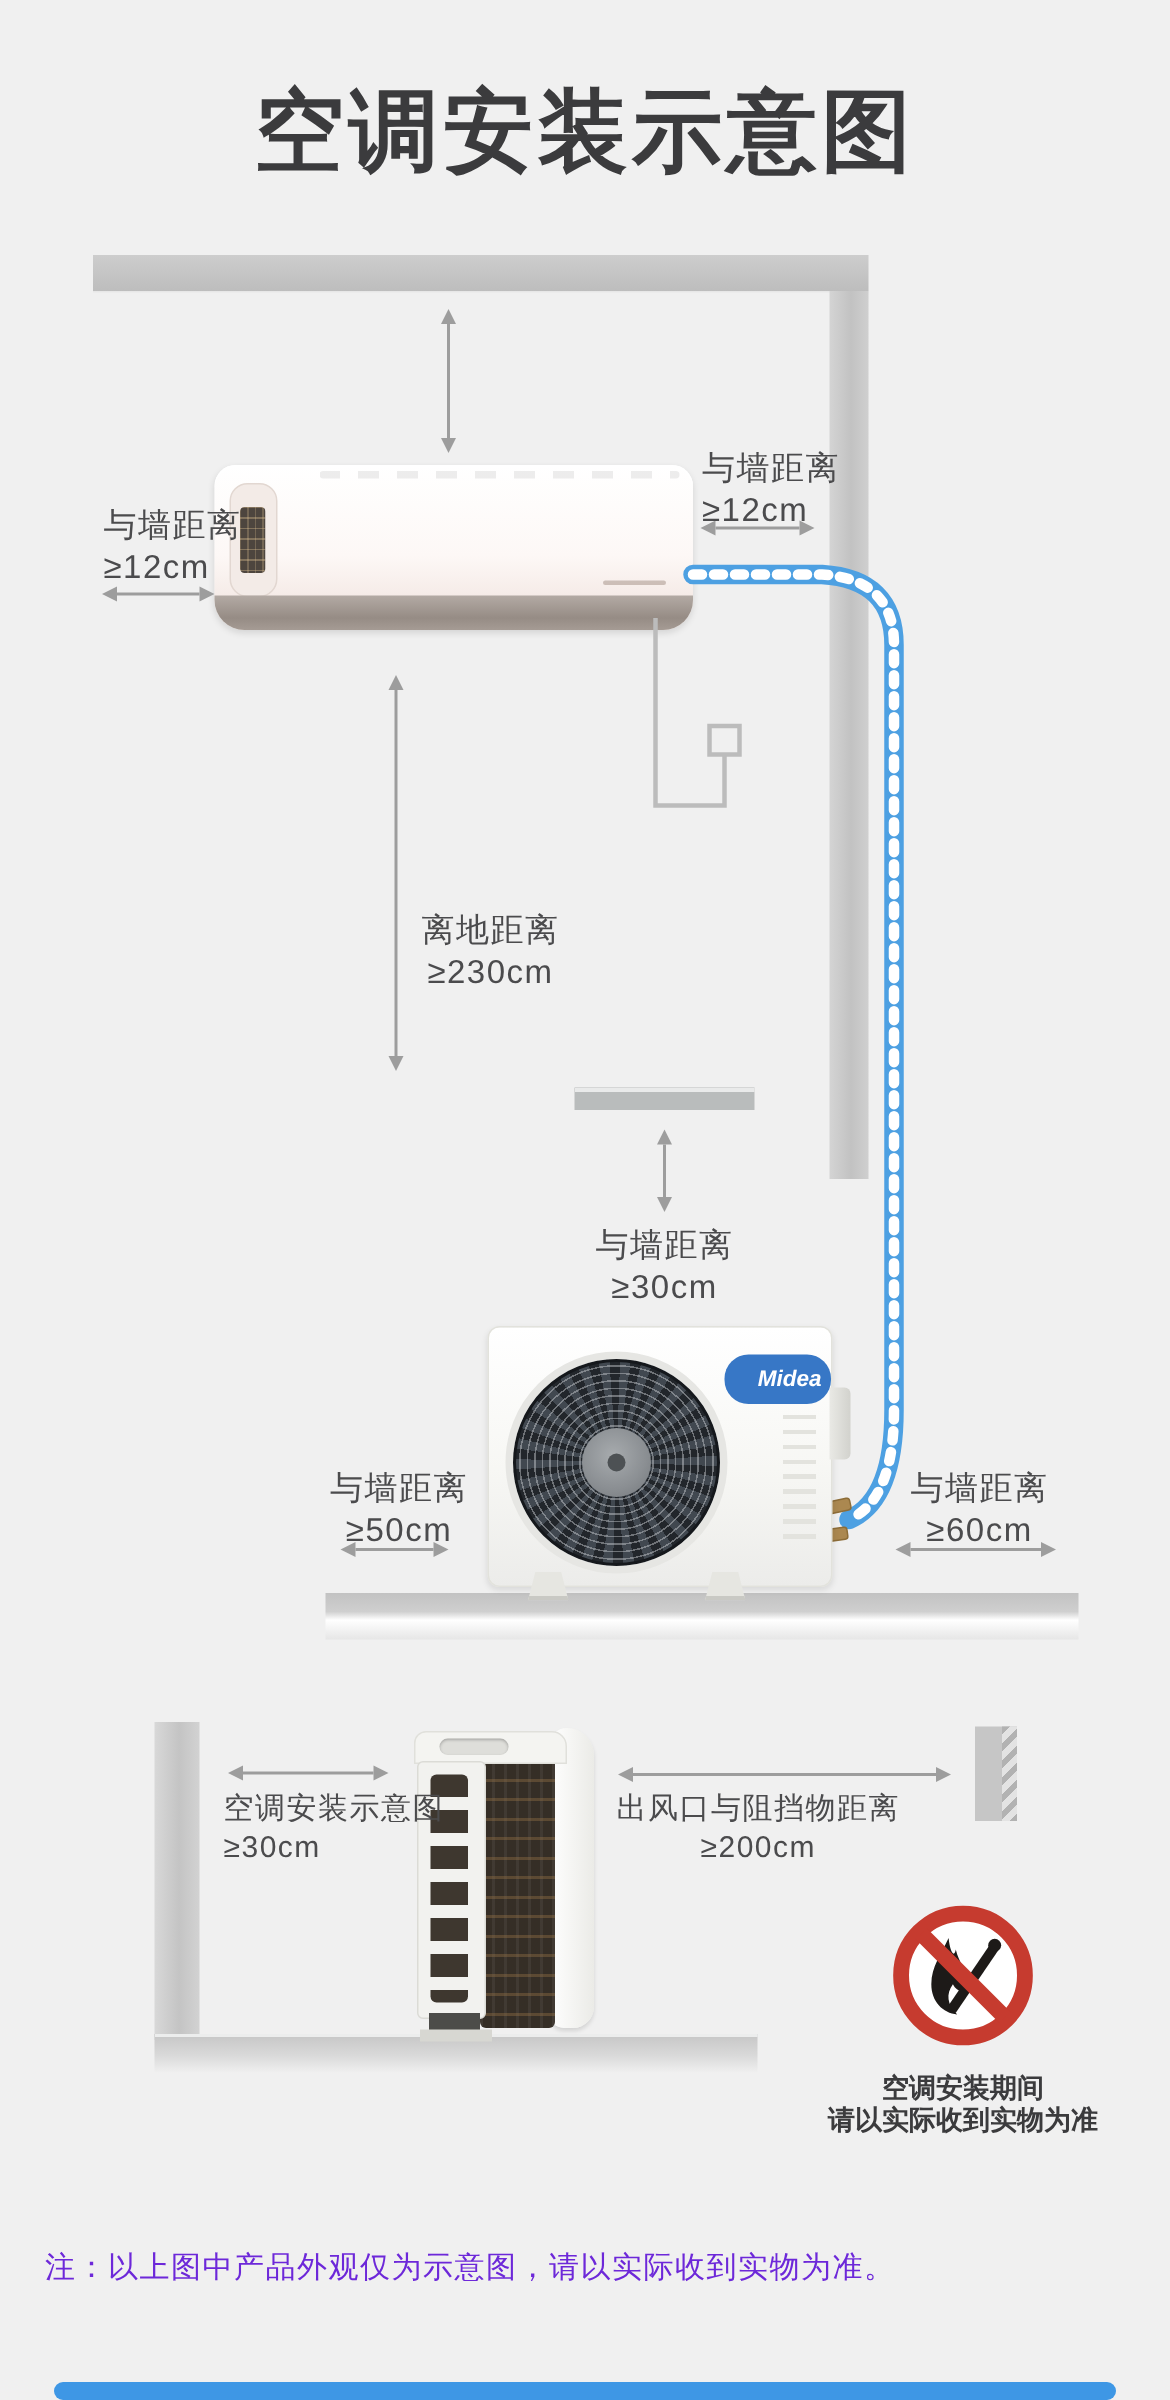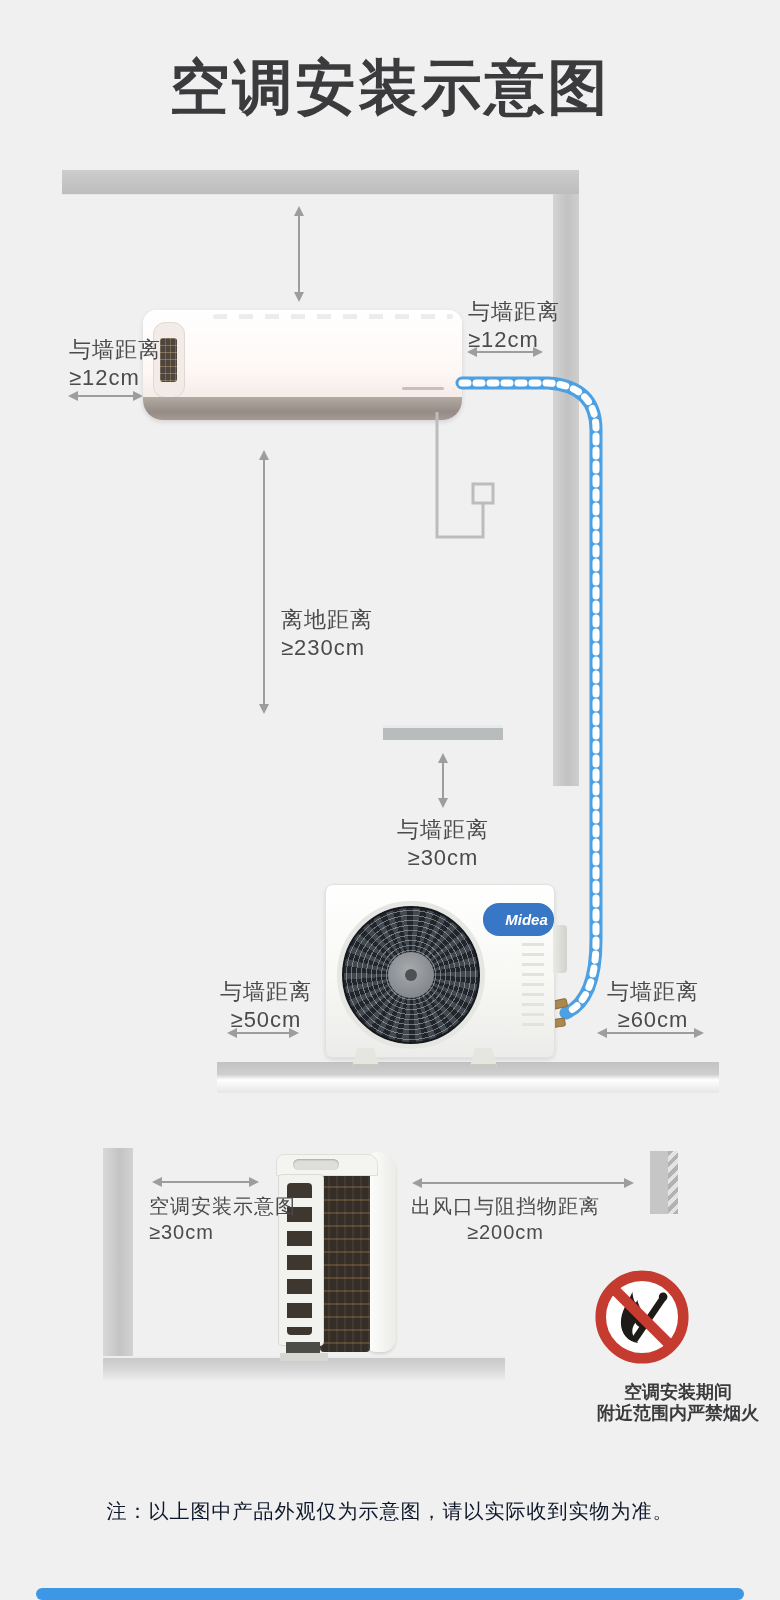--- a/index.html
+++ b/index.html
@@ -83,21 +83,21 @@
      background:#f2f2ef;border:1px solid #dbdbd6;}
   .su-holes{position:absolute;left:8px;top:8px;width:25px;height:152px;border-radius:4px;
      background:repeating-linear-gradient(180deg,#3e372f 0 15px,transparent 15px 24px);}
   .su-foot{position:absolute;left:16px;top:194px;width:34px;height:14px;background:#4c4c49;}
   .su-foot-base{position:absolute;left:10px;top:205px;width:48px;height:8px;background:#d7d7d2;}
   
   .warning-icon{left:594px;top:1269px;width:96px;height:96px;}
   .warning-text{color:#3b3b3d;font-size:18px;line-height:21px;font-weight:700;text-align:center;
      transform:translateX(-50%);white-space:nowrap;}
   
-  .note{left:30px;top:1498px;width:720px;font-size:20px;color:#0f172a;letter-spacing:1px;text-align:center;}
+  .note{left:30px;top:1498px;width:720px;font-size:20px;color:#6d28d9;letter-spacing:1px;}
   .bottom-bar{left:36px;top:1588px;width:708px;height:12px;border-radius:6px;background:#3e97e5;}
   
   .linework{left:0;top:0;width:780px;height:1600px;pointer-events:none;}
 </style>
 </head>
 <body>
 
 <div id="canvas">
 
   <div class="abs title">空调安装示意图</div>
@@ -211,21 +211,21 @@
   </div>
 
   <div class="abs dim-label" style="left:69px;top:336px;">
     <div>与墙距离</div>
     <div>≥12cm</div>
   </div>
   <div class="abs dim-label" style="left:468px;top:298px;">
     <div>与墙距离</div>
     <div>≥12cm</div>
   </div>
-  <div class="abs dim-label" style="left:281px;top:606px;">
+  <div class="abs dim-label" style="left:281px;top:606px;text-align:center;">
     <div>离地距离</div>
     <div>≥230cm</div>
   </div>
   <div class="abs dim-label center" style="left:443px;top:816px;">
     <div>与墙距离</div>
     <div>≥30cm</div>
   </div>
   <div class="abs dim-label center" style="left:266px;top:978px;">
     <div>与墙距离</div>
     <div>≥50cm</div>
@@ -245,21 +245,21 @@
 
   <svg class="abs warning-icon" viewBox="0 0 100 100">
     <circle cx="50" cy="50" r="43" fill="#ffffff" stroke="#c63b2f" stroke-width="11"></circle>
     <path fill="#1d1a18" d="M40 24 C35 35 28 44 28 56 C28 68 36 76 46 77 C39 70 38 63 43 56 C46 62 53 63 53 55 C53 47 47 41 45 32 C44 38 41 34 40 24 Z"></path>
     <g stroke="#1d1a18">
       <line x1="42" y1="74" x2="72" y2="30" stroke-width="7"></line>
       <circle cx="72" cy="29" r="4.5" fill="#1d1a18" stroke="none"></circle>
     </g>
     <line x1="21" y1="21" x2="79" y2="79" stroke="#c63b2f" stroke-width="11"></line>
   </svg>
-  <div class="abs warning-text" style="left:678px;top:1382px;">
+  <div class="abs warning-text" style="left:642px;top:1382px;">
     <div>空调安装期间</div>
-    <div>附近范围内严禁烟火</div>
+    <div>请以实际收到实物为准</div>
   </div>
 
   <div class="abs note">注：以上图中产品外观仅为示意图，请以实际收到实物为准。</div>
   <div class="abs bottom-bar"></div>
 
 </div>
 
 </body></html>

